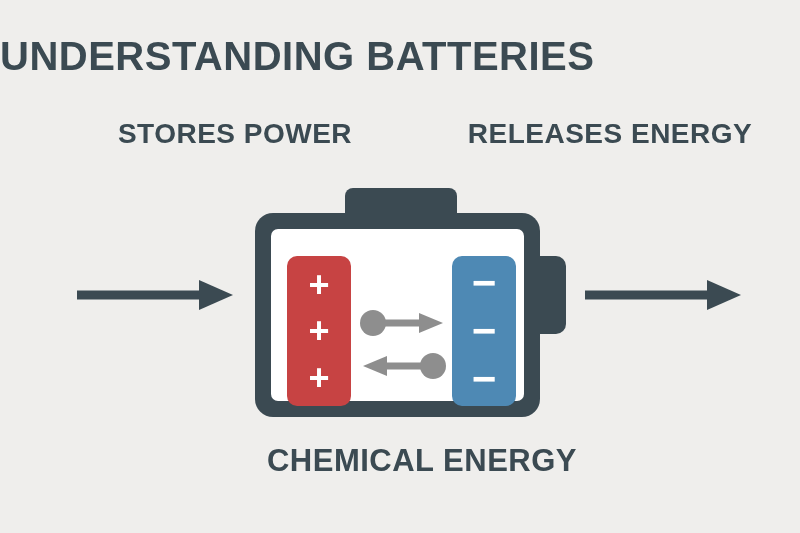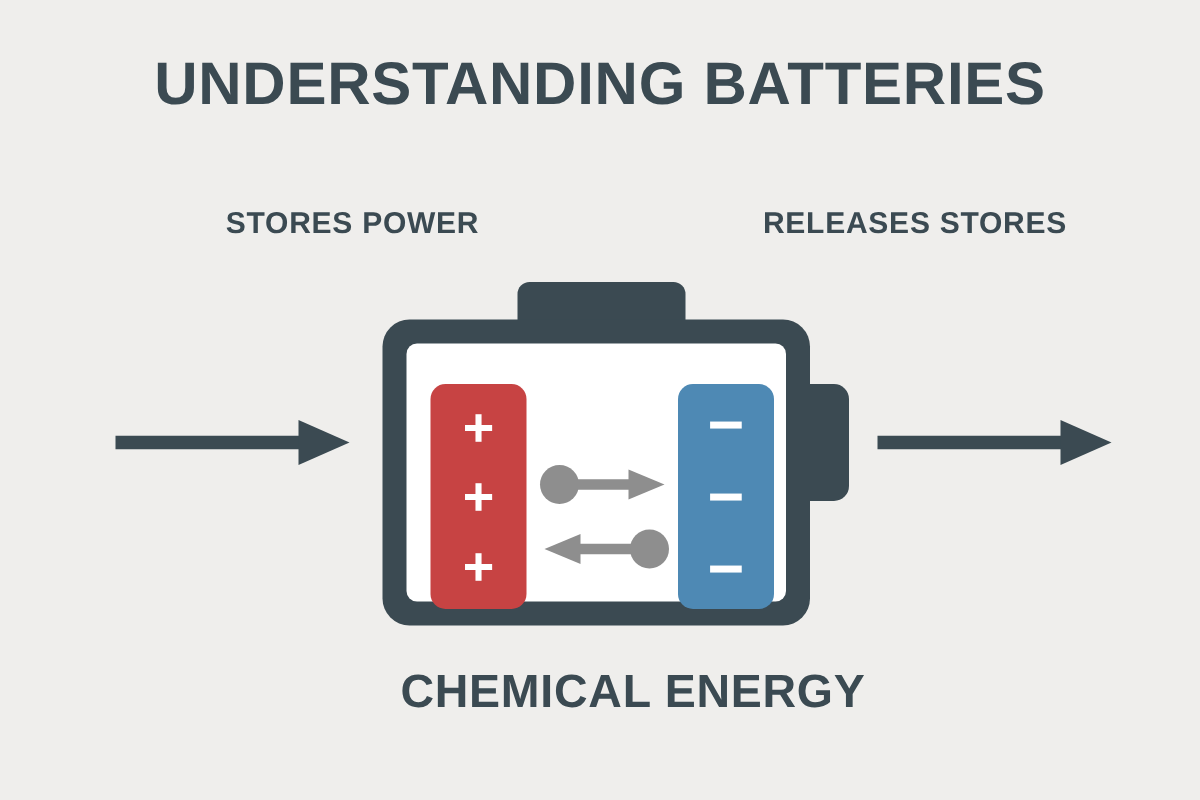--- a/index.html
+++ b/index.html
@@ -13,31 +13,31 @@
     background: var(--background, #efeeec);
     overflow: hidden;
     margin: 0 auto;
   }
 
   .title {
     position: absolute;
     top: 34px;
     left: 0;
     width: 100%;
-    text-align: center;
+    text-align: left;
     font-size: 40px;
     font-weight: 700;
     letter-spacing: 0.5px;
     color: var(--dark, #3b4a52);
   }
 
   .sub {
     position: absolute;
-    top: 138px;
-    font-size: 20px;
+    top: 118px;
+    font-size: 28px;
     font-weight: 700;
     letter-spacing: 0.5px;
     color: var(--dark, #3b4a52);
     text-align: center;
   }
   .sub-left  { left: 0;     width: 470px; }
   .sub-right { left: 420px; width: 380px; }
 
   .big-arrow { position: absolute; width: 160px; height: 44px; }
   .big-arrow line    { stroke: var(--dark, #3b4a52); stroke-width: 9; }
@@ -115,21 +115,21 @@
   }
 </style>
 </head>
 <body>
 
 <div class="canvas">
 
   <h1 class="title">UNDERSTANDING BATTERIES</h1>
 
   <div class="sub sub-left">STORES POWER</div>
-  <div class="sub sub-right">RELEASES STORES</div>
+  <div class="sub sub-right">RELEASES ENERGY</div>
 
   <svg class="big-arrow arrow-left" viewBox="0 0 160 44" aria-hidden="true">
     <line x1="2" y1="22" x2="128" y2="22"></line>
     <polygon points="124,7 158,22 124,37"></polygon>
   </svg>
 
   <svg class="big-arrow arrow-right" viewBox="0 0 160 44" aria-hidden="true">
     <line x1="2" y1="22" x2="128" y2="22"></line>
     <polygon points="124,7 158,22 124,37"></polygon>
   </svg>

